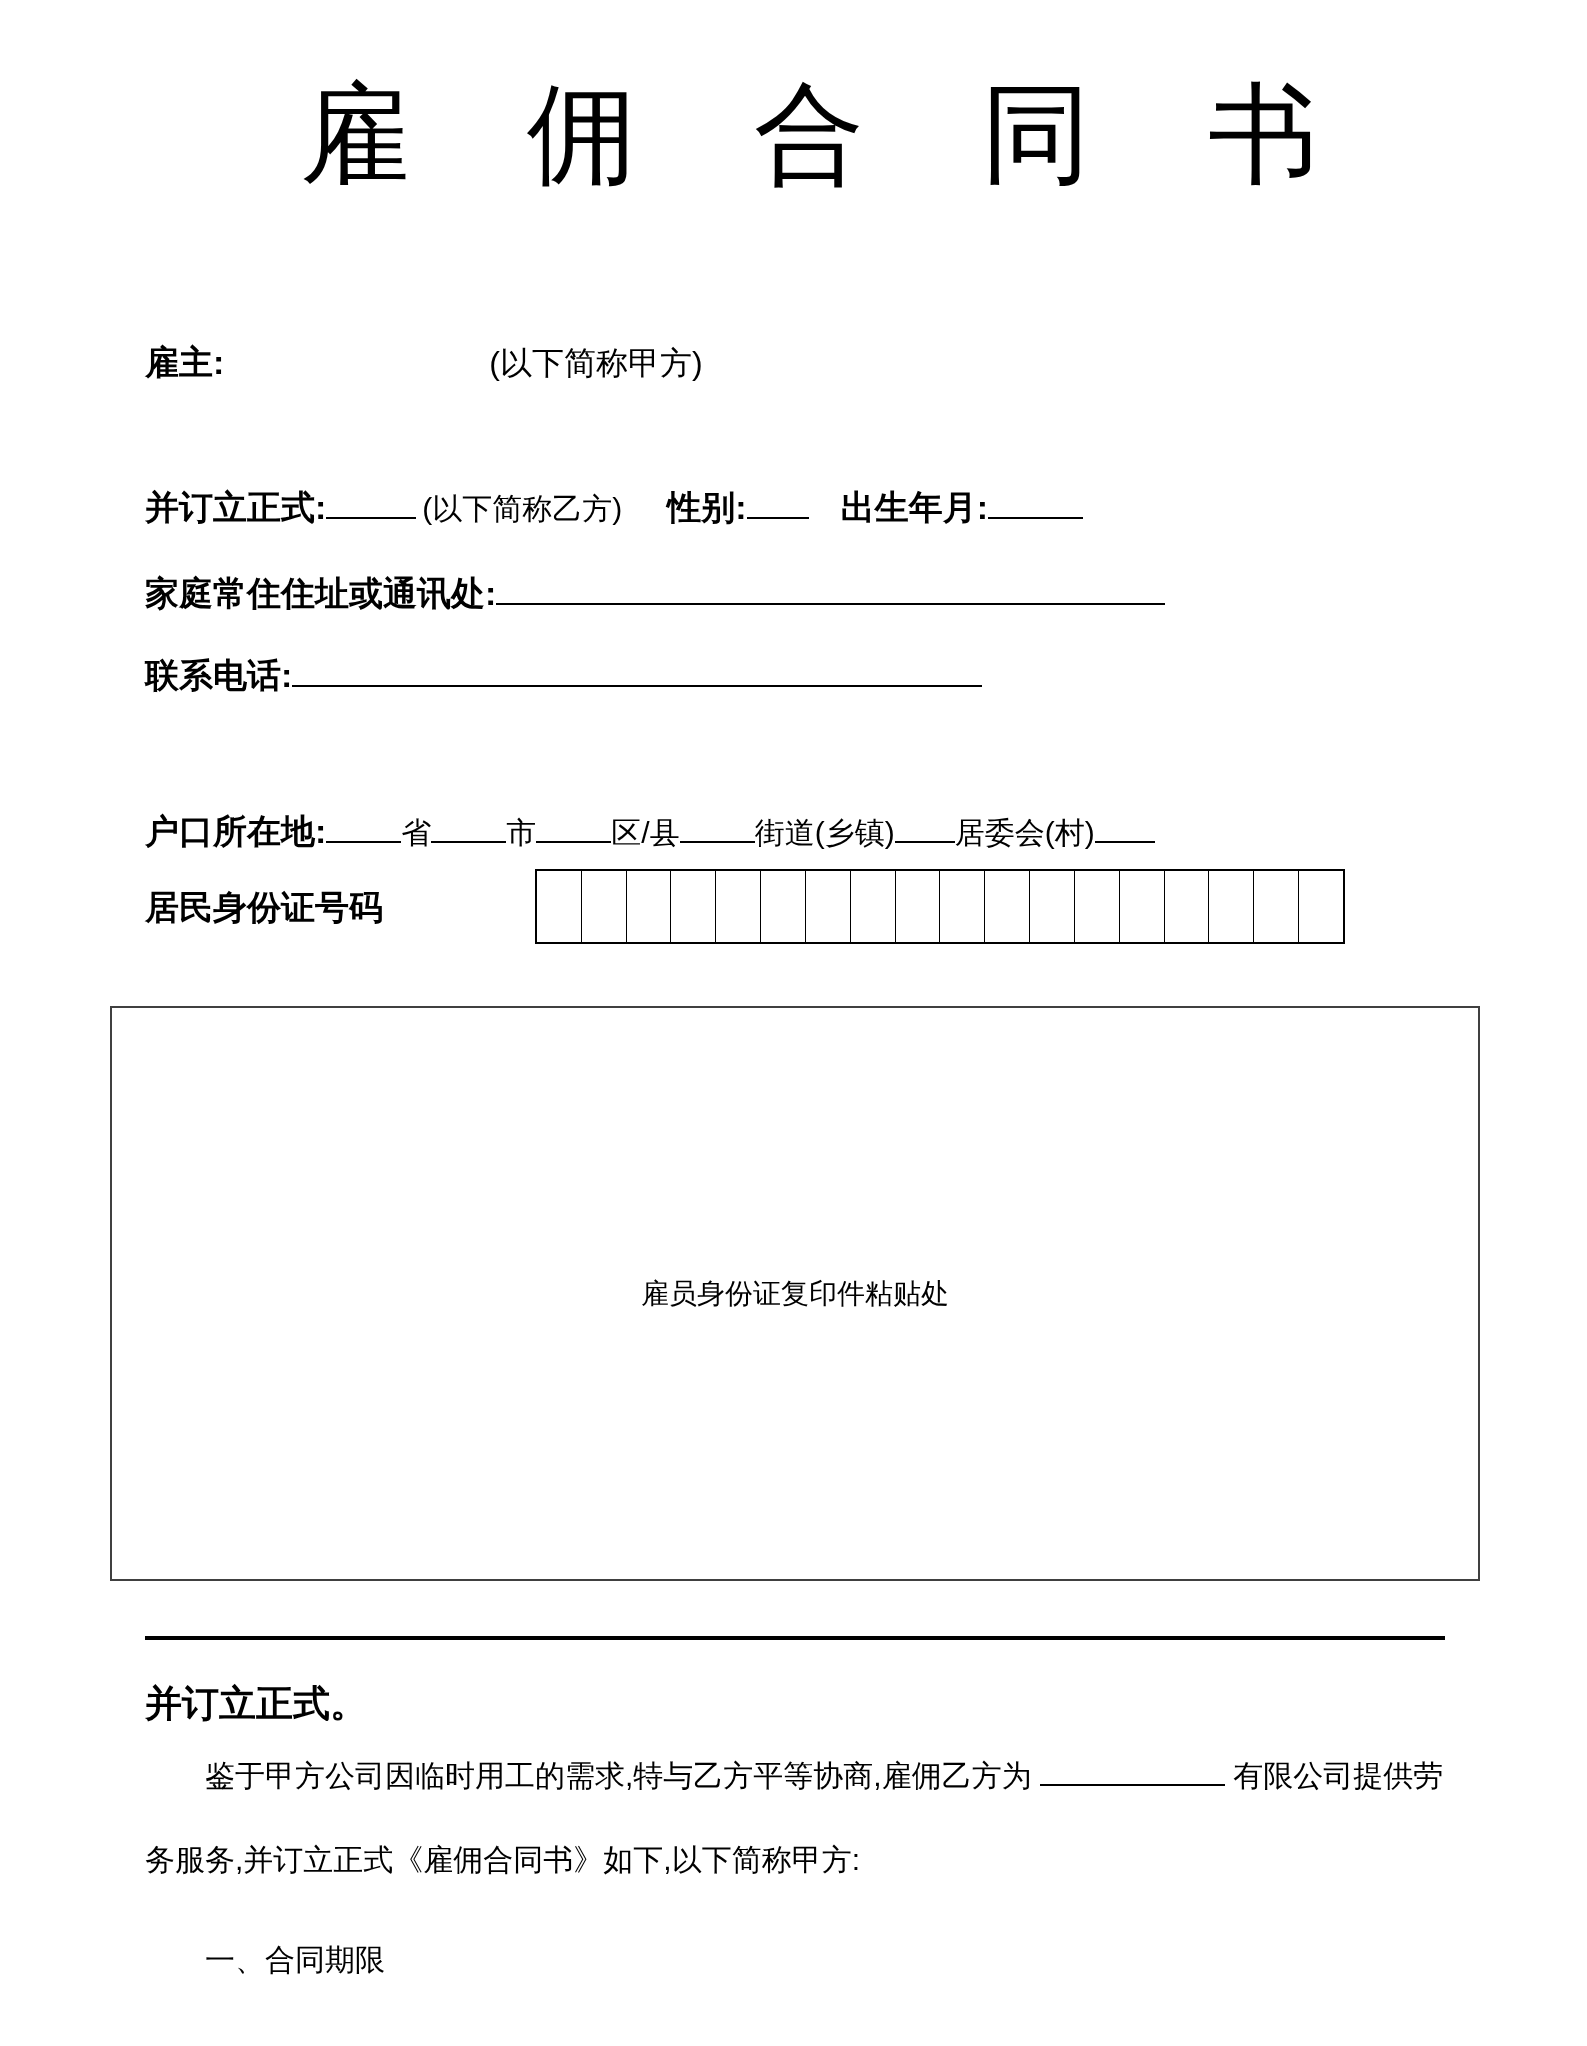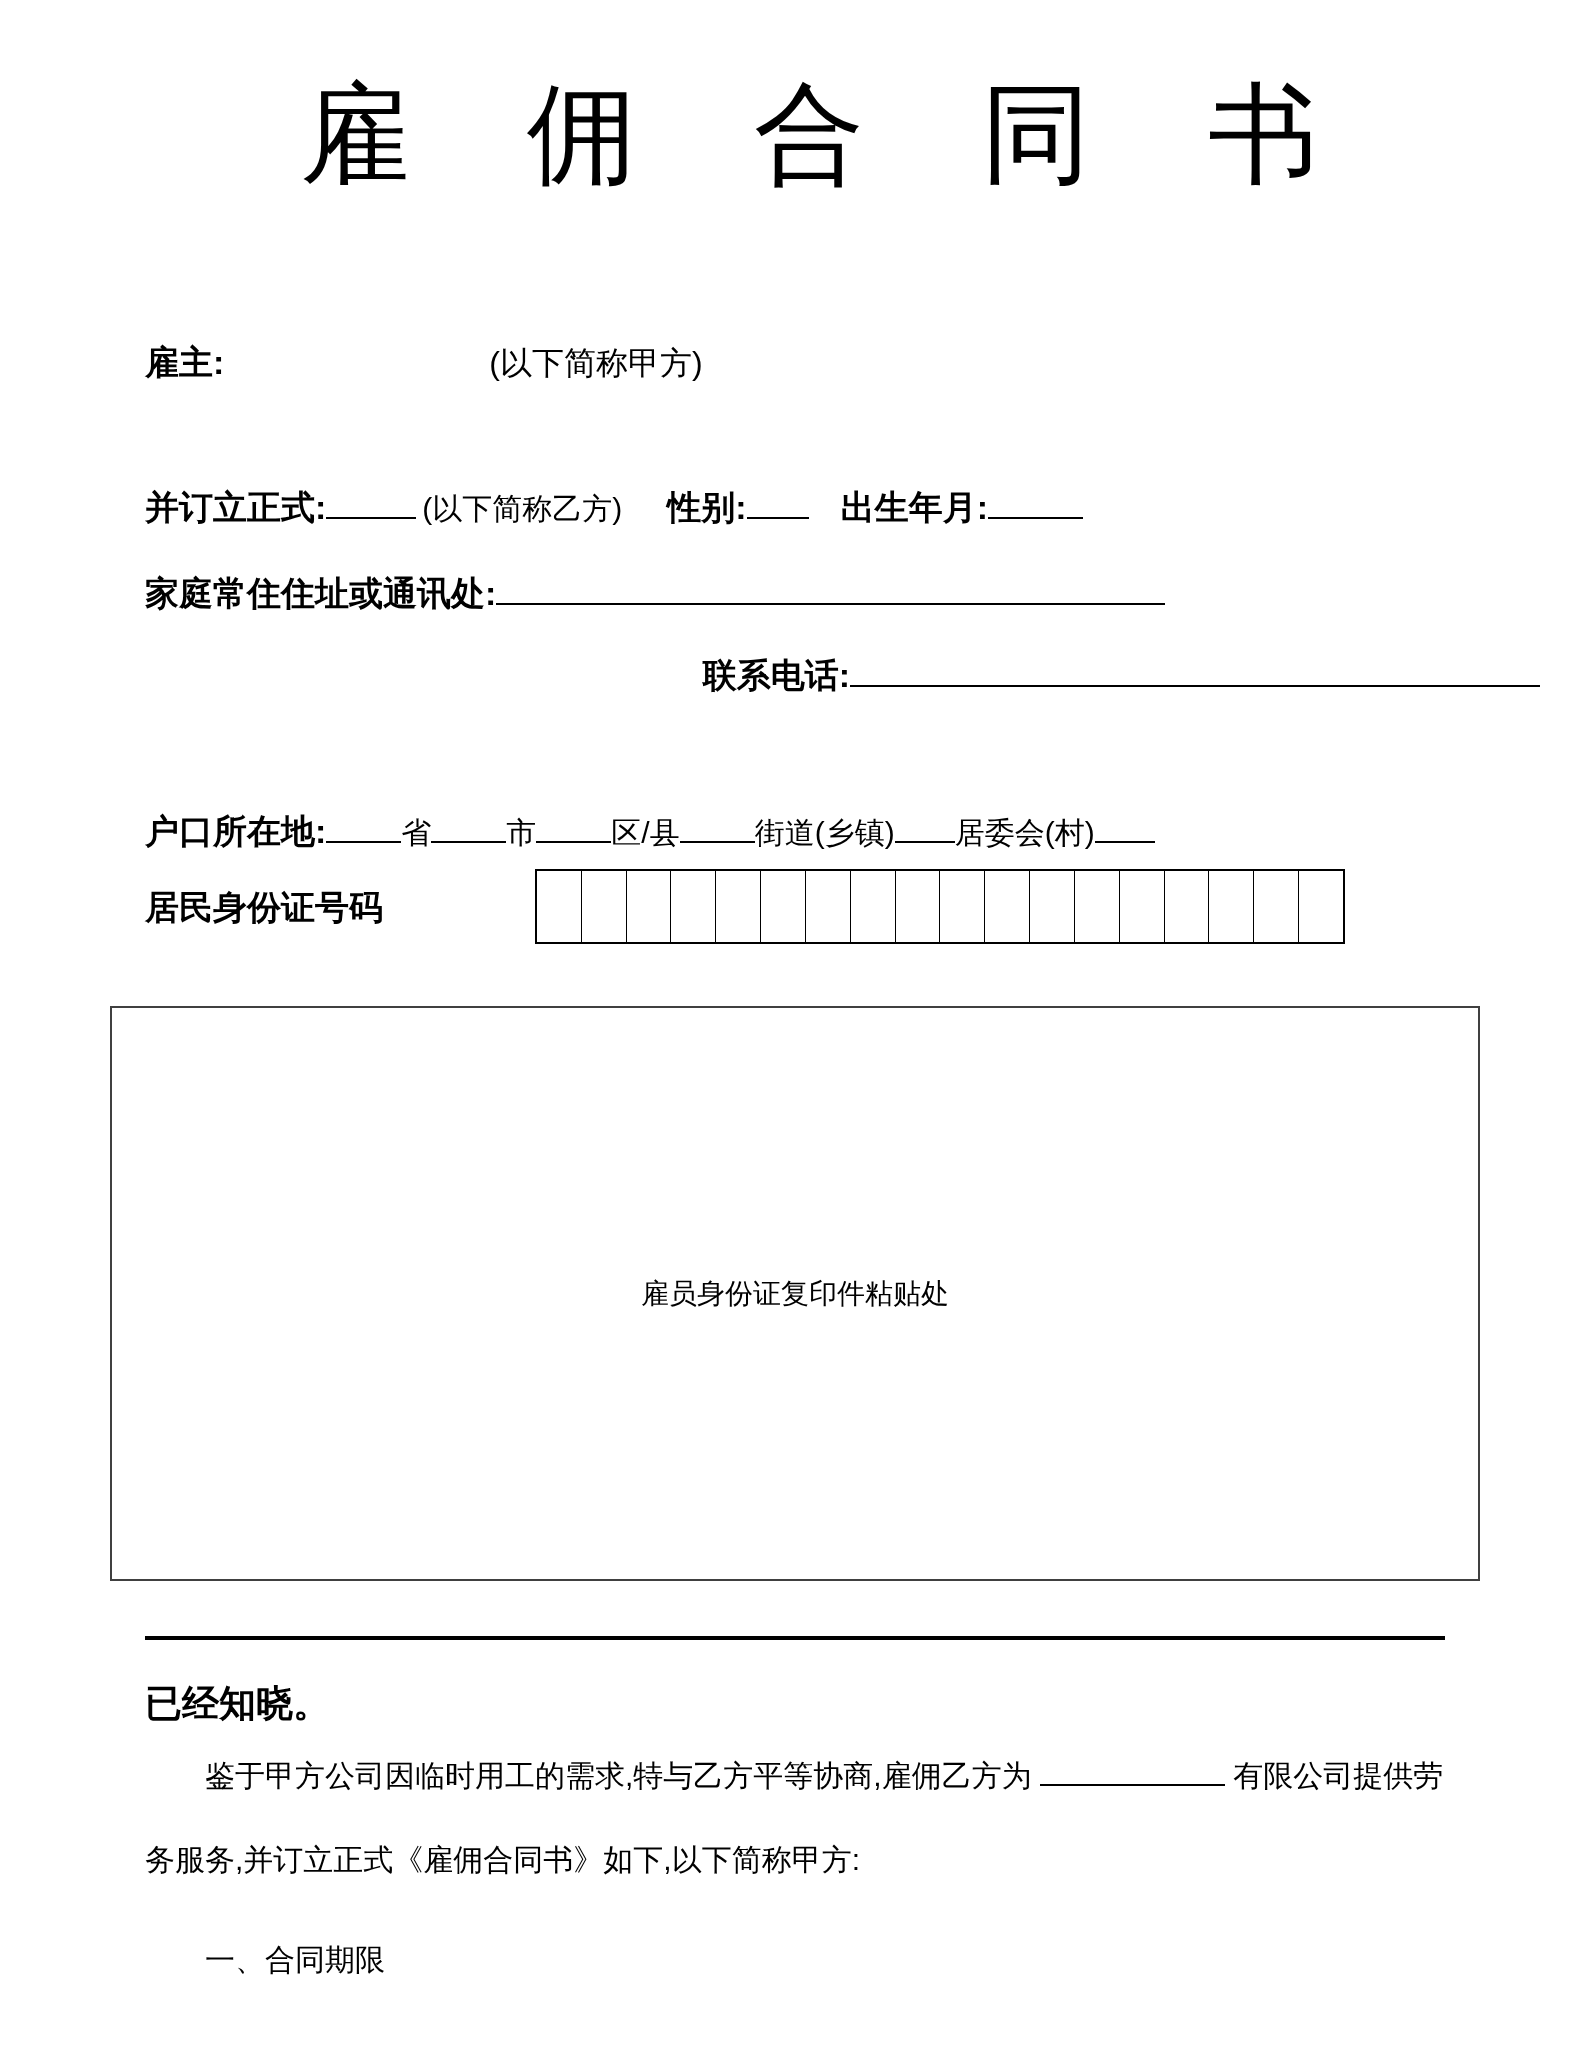--- a/index.html
+++ b/index.html
@@ -28,21 +28,21 @@
   .b-name { width:90px; }
   .l-name .paren { margin-left:6px; }
   .lbl-gender { margin-left:45px; }
   .b-gender { width:62px; }
   .lbl-birth { margin-left:32px; }
   .b-birth { width:95px; }
 
   .l-addr { margin-top:40px; width:1020px; }
   .b-addr { flex:1; }
 
-  .l-phone { margin-top:38px;justify-content:flex-end; }
+  .l-phone { margin-top:38px; }
   .b-phone { width:690px; }
 
   .l-household { margin-top:112px; }
   .l-household .seg { font-weight:normal; font-size:30px; }
   .b-seg { width:75px; }
   .b-seg-sm { width:60px; }
 
   .l-idrow { margin-top:14px; width:1200px; align-items:center; }
   .id-grid {
     margin-left:auto; width:806px; height:71px;
@@ -139,21 +139,21 @@
       </div>
   </div>
 
   <div class="paste-box">
     <span>雇员身份证复印件粘贴处</span>
   </div>
 
   <div class="sep"></div>
 
   <div class="note">
-    <div>已经知晓。</div>
+    <div>并订立正式。</div>
   </div>
 
   <div class="pre-line pre1">
     <span>鉴于甲方公司因临时用工的需求,特与乙方平等协商,雇佣乙方为</span>
     <span class="blank b-company"></span>
     <span>有限公司提供劳</span>
   </div>
 
   <div class="pre-line pre2">务服务,并订立正式《雇佣合同书》如下,以下简称甲方:</div>
 

